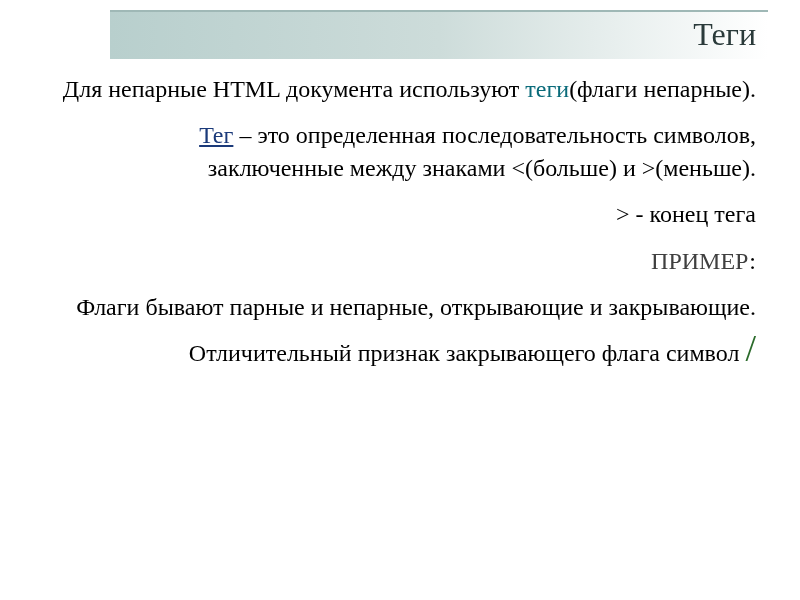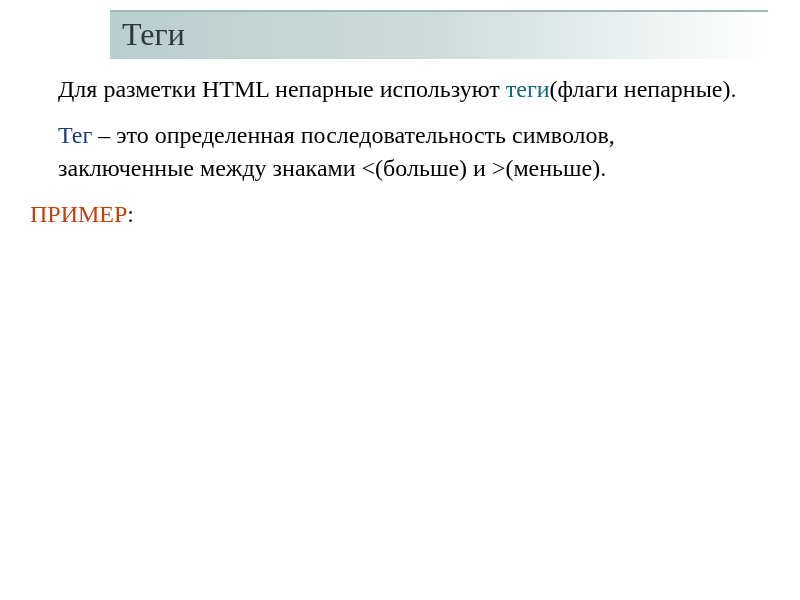--- a/index.html
+++ b/index.html
@@ -7,20 +7,21 @@
     padding: 0;
     width: 800px;
     height: 600px;
     font-family: "Times New Roman", Times, serif;
     background: #ffffff;
     color: #000000;
     overflow: hidden;
   }
   .slide {
     padding: 10px 32px 0 20px;
+    text-align: right;
   }
   .title-bar {
     margin-left: 90px;
     margin-right: 0;
     background: linear-gradient(to right, #b8cfcd 0%, #cddcda 50%, #ffffff 100%);
     border-top: 2px solid #9fb8b6;
     padding: 4px 12px 6px 12px;
     font-size: 32px;
     color: #2a3a3a;
   }
@@ -31,46 +32,50 @@
   }
   .content p {
     margin: 0 0 14px 0;
     text-indent: 0;
   }
   .hanging {
     padding-left: 28px;
     text-indent: -28px;
   }
   .teal { color: #0a6b7a; }
-  .navy { color: #1b3a7a; }
-  .example-label { color: #c2410c; font-family: Liberation Serif, serif; }
+  .navy { color: #1b3a7a; text-decoration: underline; }
+  .example-label { color: #404040; }
   .slash {
     color: #2b6b2b;
     font-size: 38px;
   }
 </style>
 </head>
 <body>
 
 <div class="slide">
 
   <div class="title-bar">Теги</div>
 
   <div class="content">
 
     <p class="hanging">
-      <span>Для разметки HTML непарные используют </span><span class="teal">теги</span><span>(флаги непарные).</span>
+      <span>Для непарные HTML документа используют </span><span class="teal">теги</span><span>(флаги непарные).</span>
     </p>
 
     <p class="hanging">
       <span class="navy">Тег</span><span> – это определенная последовательность символов, заключенные между знаками &lt;(больше)  и  &gt;(меньше).</span>
     </p>
 
 
+    <p>&gt; - конец тега</p>
 
     <p>
       <span class="example-label">ПРИМЕР</span><span>:</span>
     </p>
 
 
+    <p class="hanging">
+      <span>Флаги бывают парные и непарные, открывающие и закрывающие. Отличительный признак закрывающего флага символ </span><span class="slash">/</span>
+    </p>
 
   </div>
 </div>
 
 </body></html>

